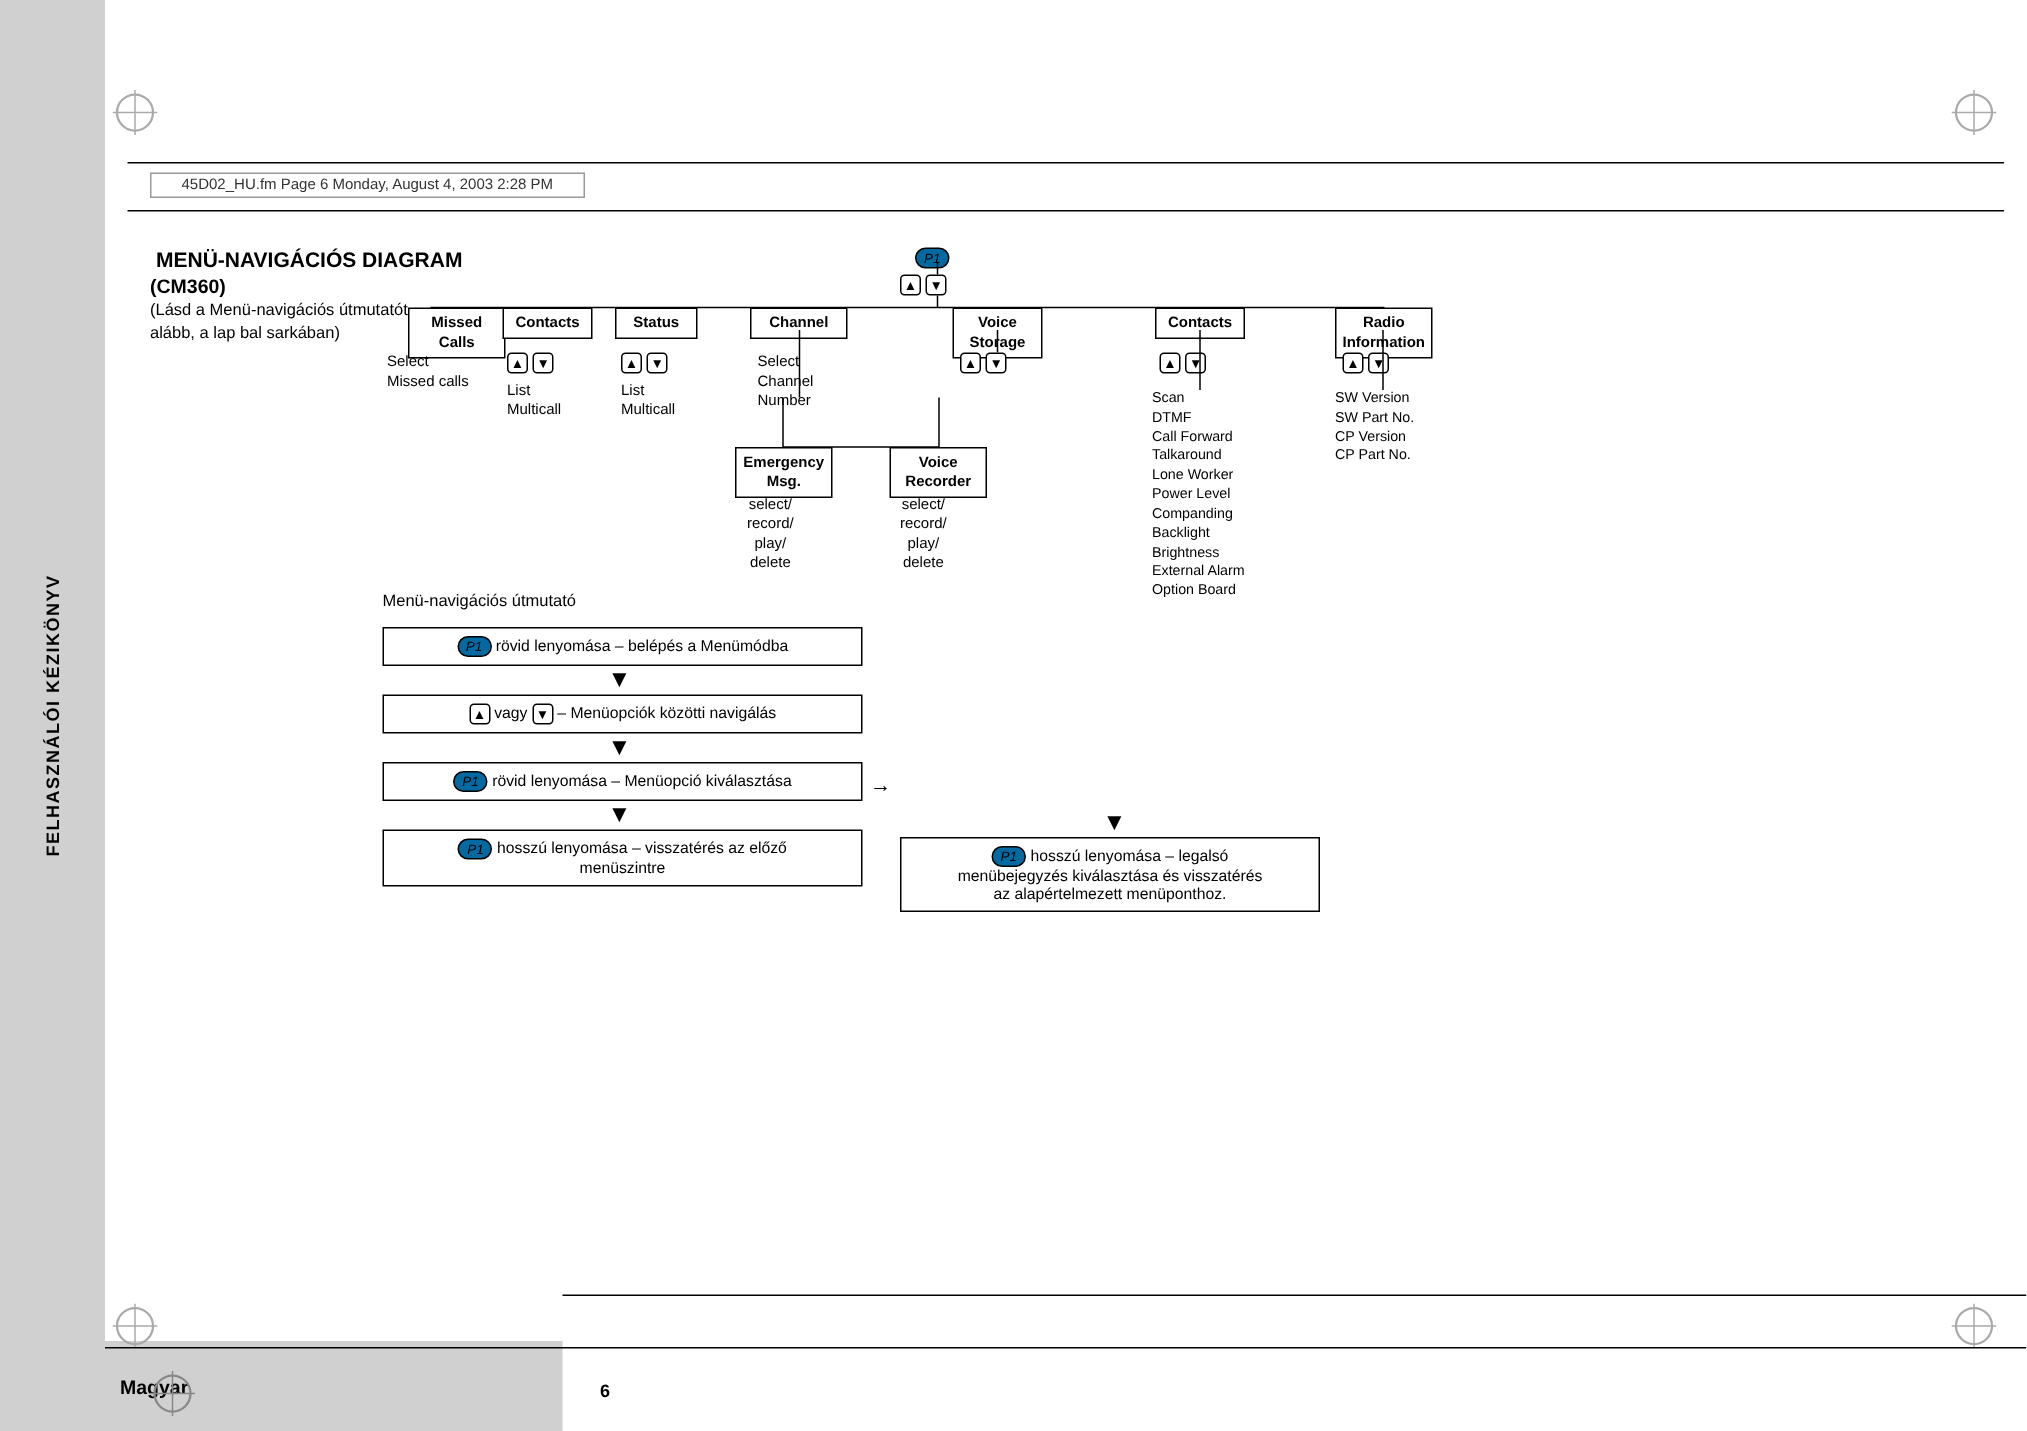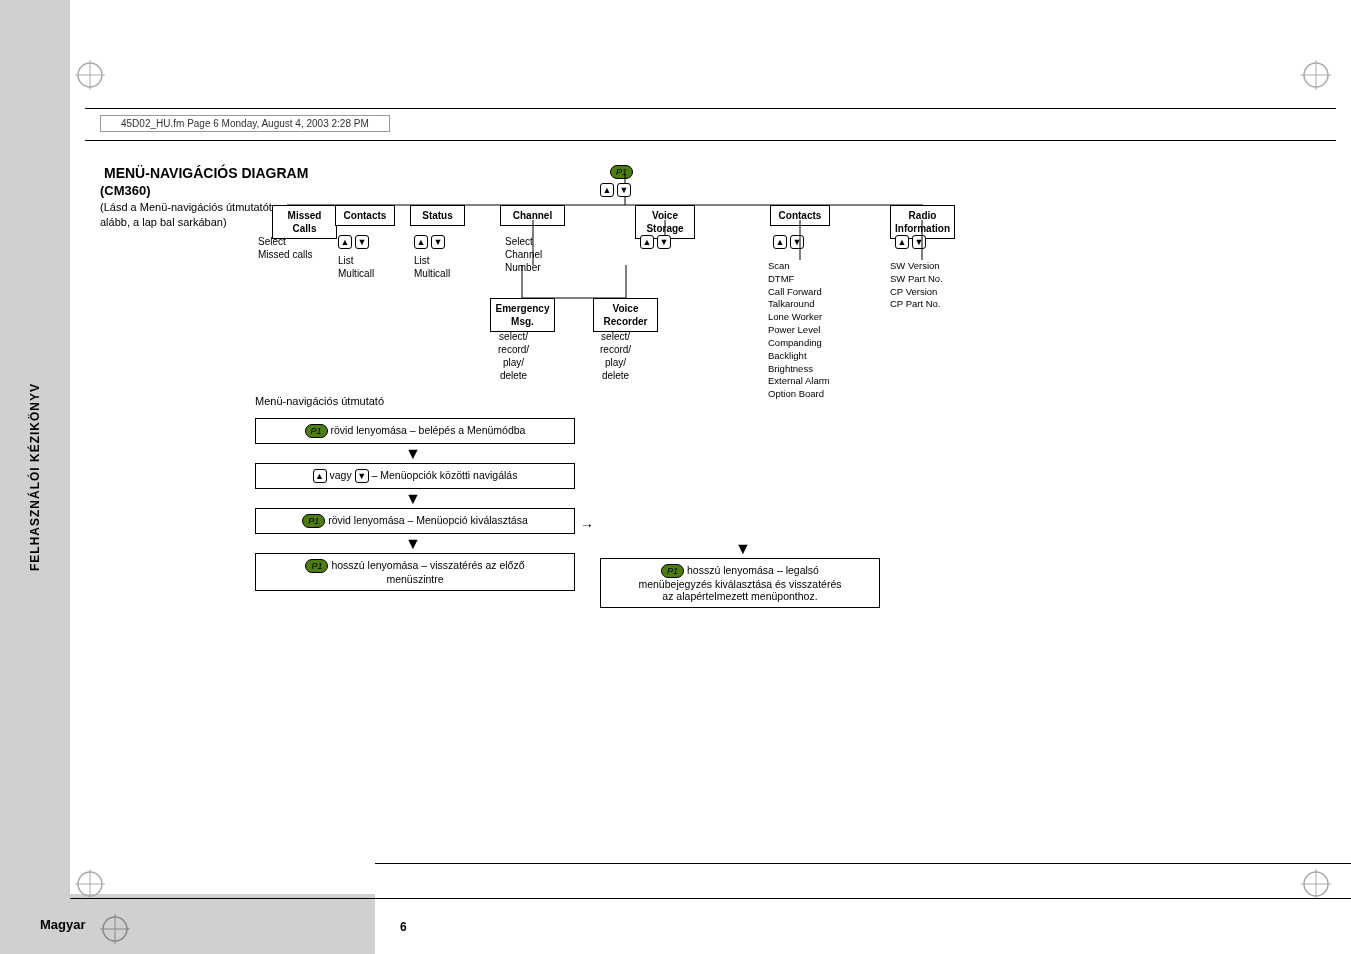--- a/index.html
+++ b/index.html
@@ -38,21 +38,21 @@
     
     .bottom-bar {
       position: absolute;
       bottom: 0;
       left: 0;
       width: 375px;
       height: 60px;
       background: #d0d0d0;
       display: flex;
       align-items: center;
-      padding-left: 40px;
+      padding-left: 80px;
     }
     .bottom-bar-text {
       font-weight: bold;
       font-size: 13px;
       color: #000;
     }
     .page-number {
       position: absolute;
       bottom: 20px;
       left: 400px;
@@ -149,21 +149,21 @@
       text-align: center;
     }
 
     .p1-btn {
       display: inline-block;
       border: 1px solid #000;
       border-radius: 10px;
       padding: 1px 5px;
       font-size: 9px;
       font-style: italic;
-      background: #4d7c0f;
+      background: #0369a1;
       vertical-align: middle;
     }
   </style>
 </head>
 <body>
 
 <div class="sidebar">
   <span class="sidebar-text">FELHASZNÁLÓI KÉZIKÖNYV</span>
 </div>
 

